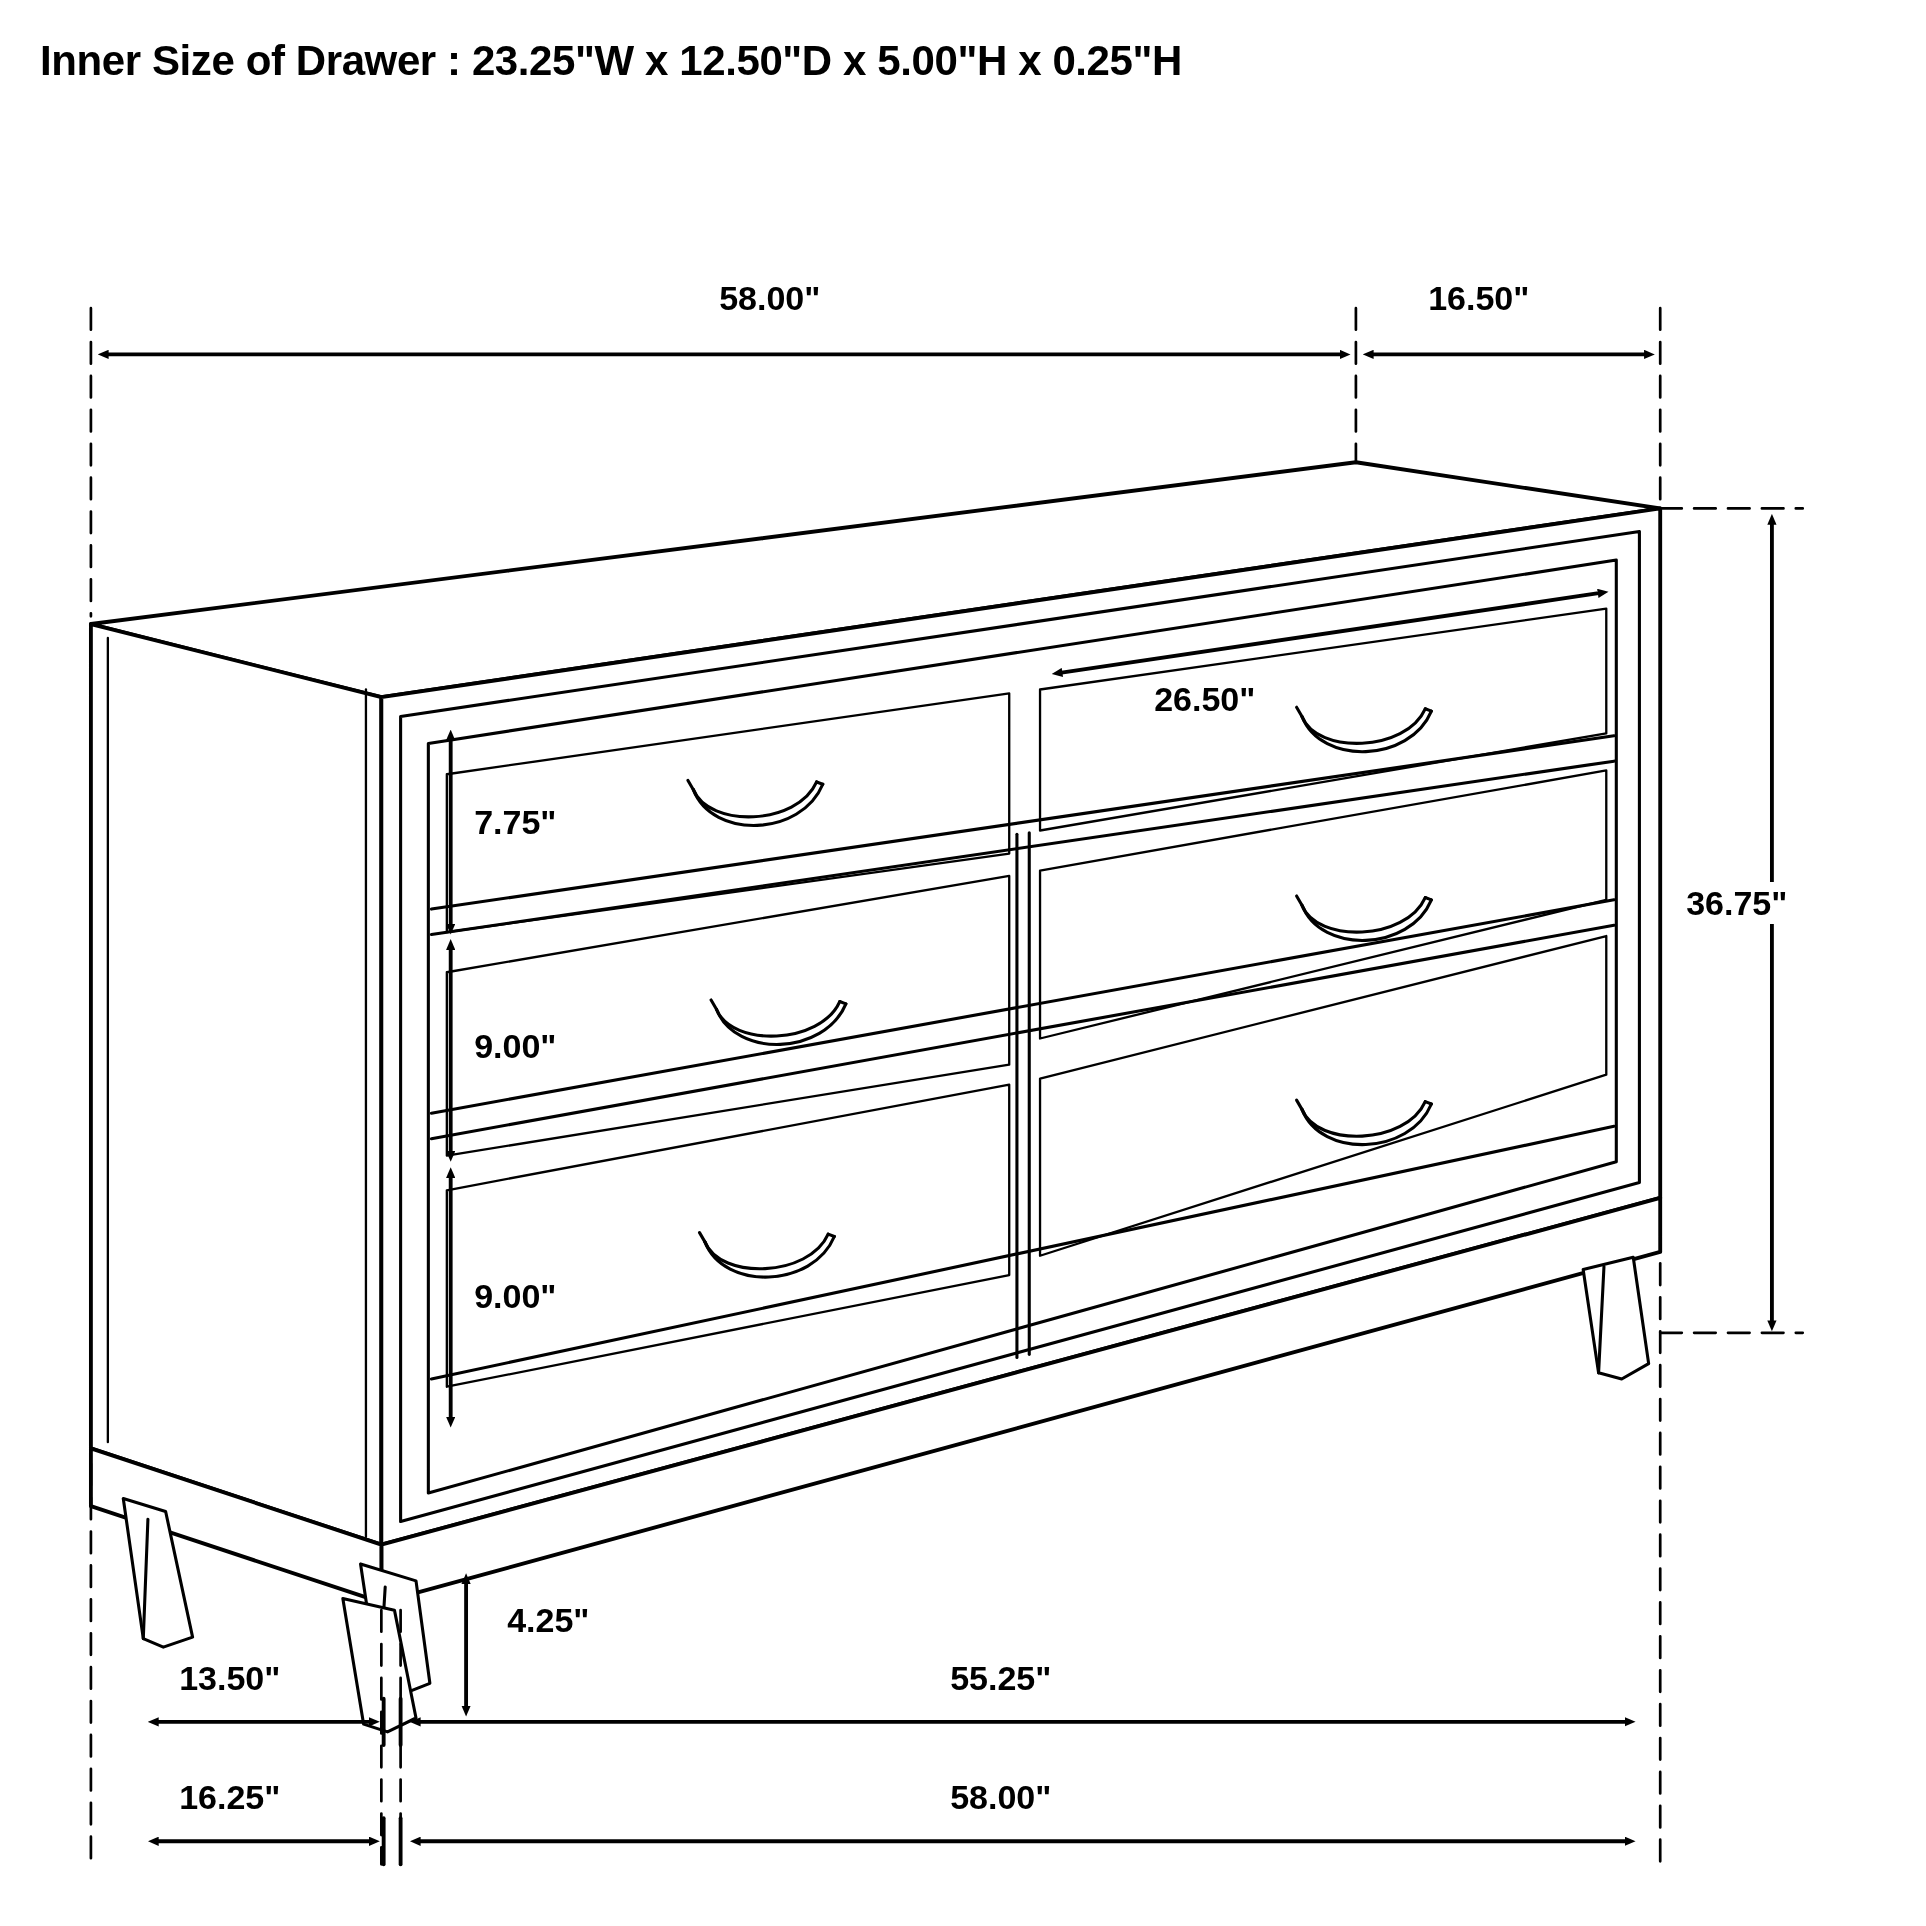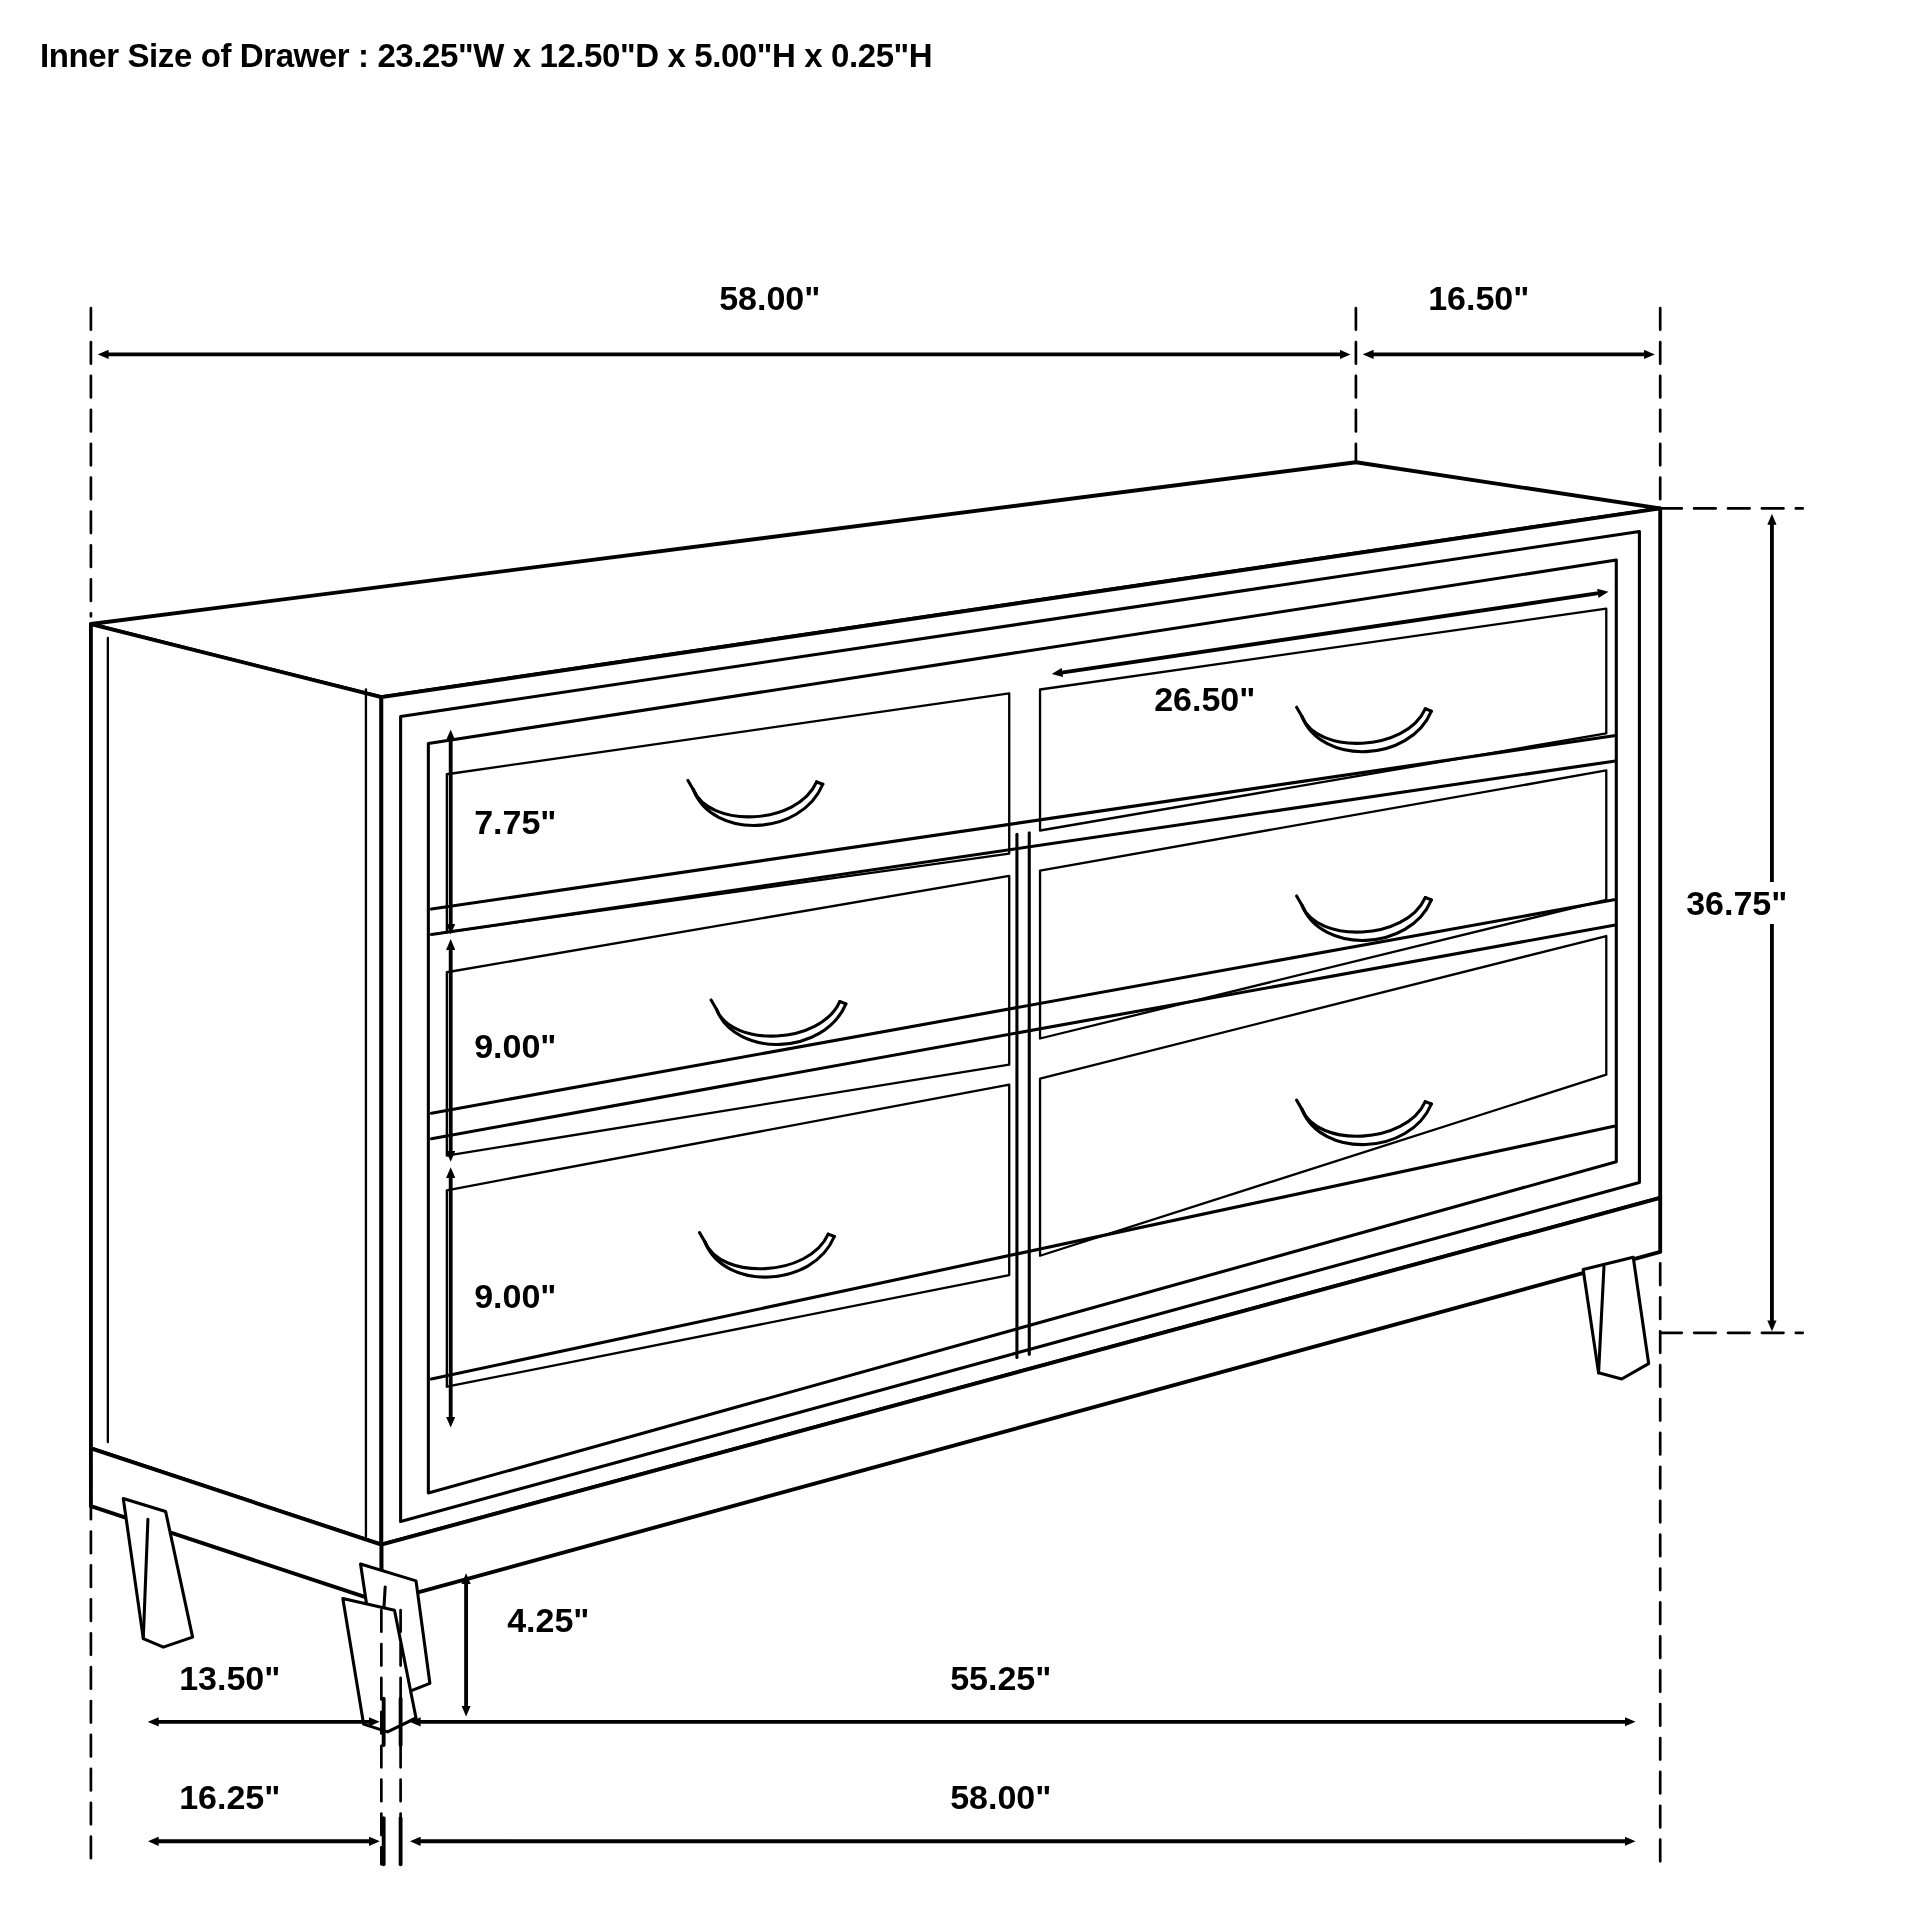--- a/index.html
+++ b/index.html
@@ -17,21 +17,21 @@
   }
   #page {
     position: relative;
     width: 1926px;
     height: 1926px;
   }
   #title {
     position: absolute;
     left: 40px;
     top: 37px;
-    font-size: 33px;
+    font-size: 42px;
     font-weight: bold;
     letter-spacing: -0.4px;
     white-space: nowrap;
   }
   #diagram {
     position: absolute;
     left: 0;
     top: 0;
     width: 1926px;
     height: 1926px;

